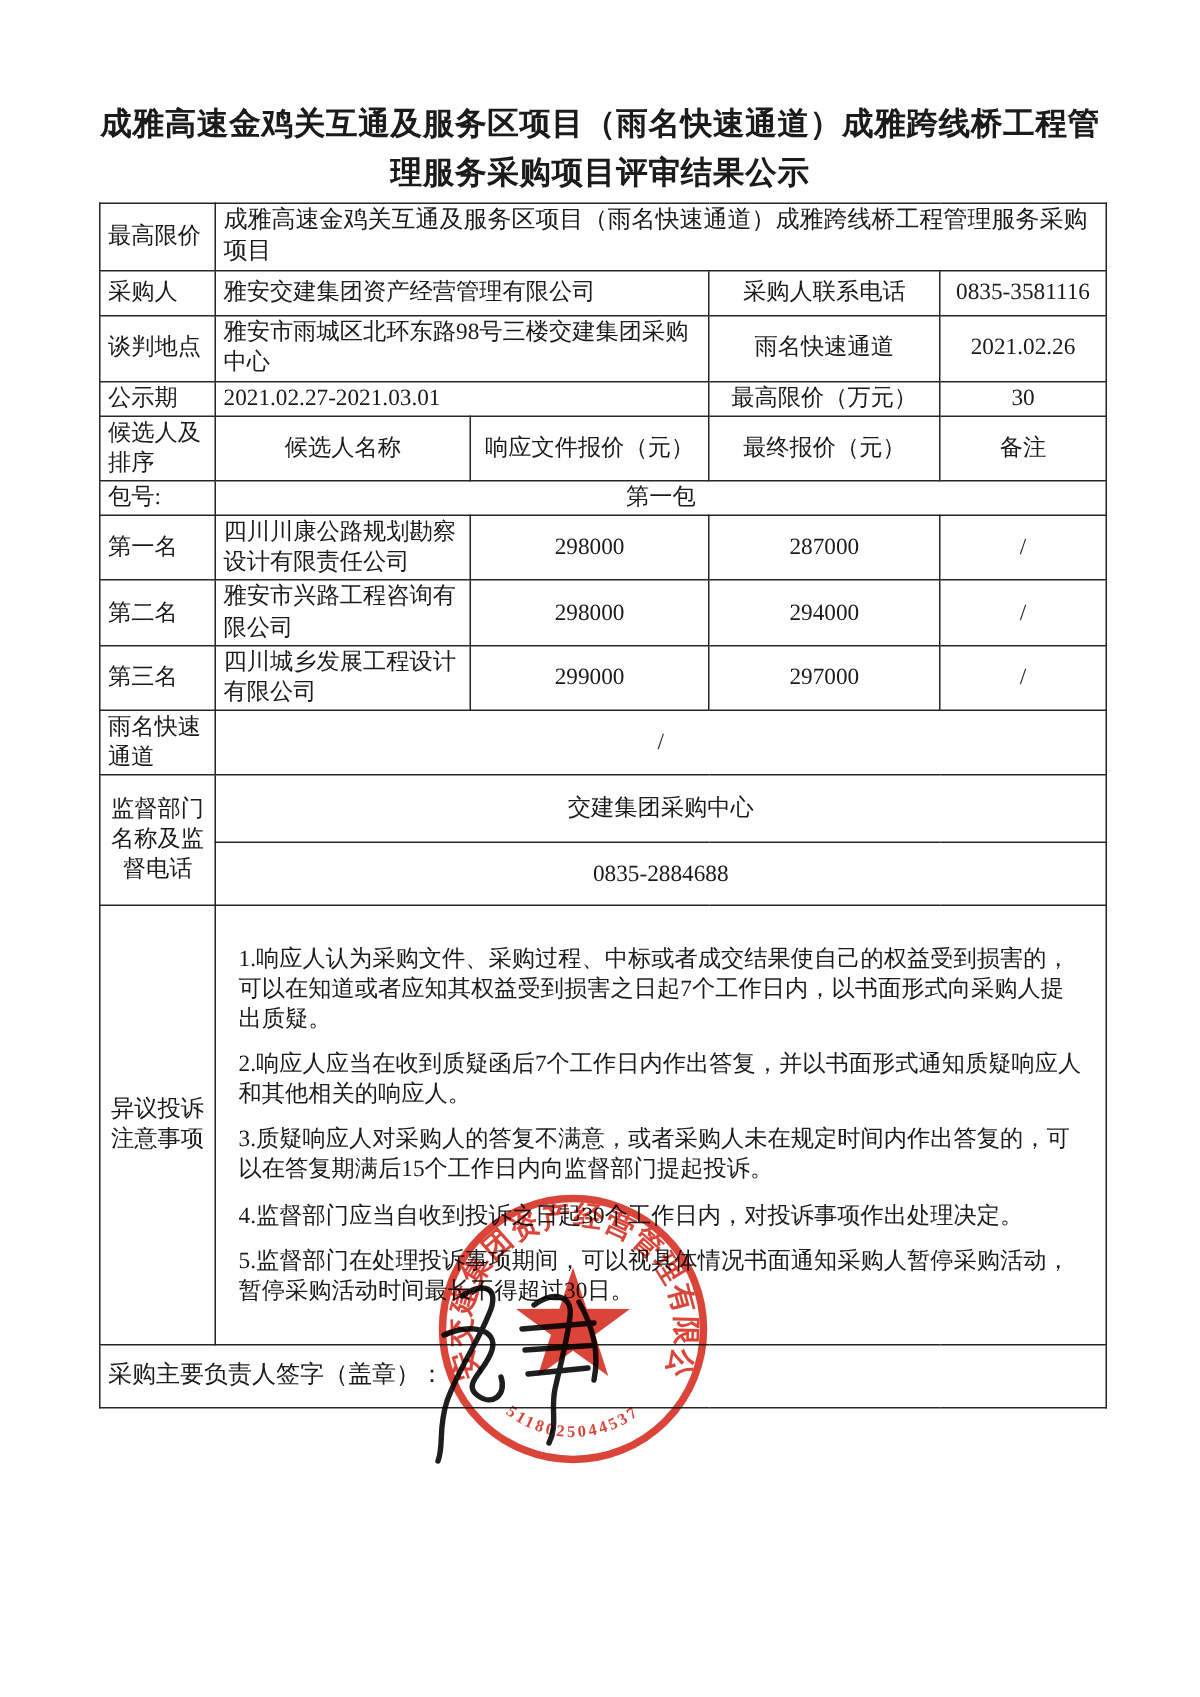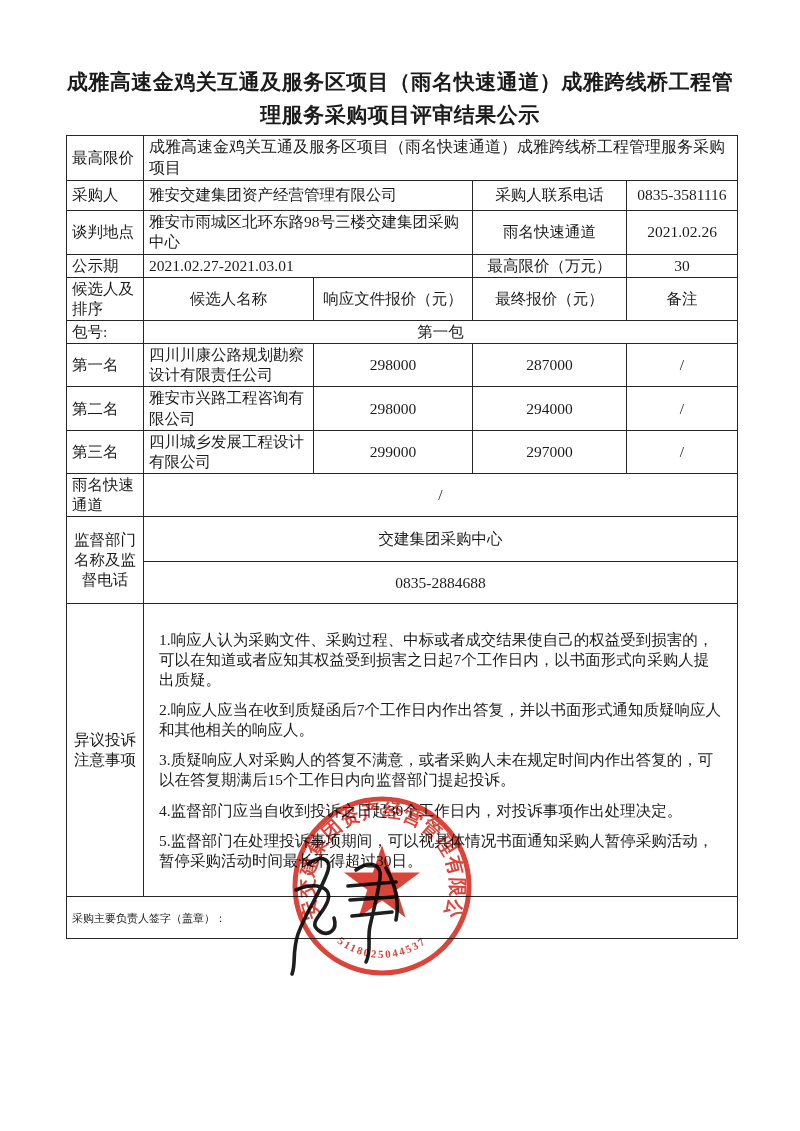--- a/index.html
+++ b/index.html
@@ -23,21 +23,21 @@
     padding:1px 5px;
     vertical-align:middle;
     overflow:hidden;
     line-height:1.3;
   }
   td.lbl{padding:1px 3px;}
   td.c{text-align:center;}
   td.wraplbl{text-align:center;line-height:1.45;}
   td.note-body{padding:4px 9px;line-height:1.56;font-size:15.5px;}
   .note-line{margin:10px;}
-  .sig-row td{padding-left:5px;font-size:11px;}
+  .sig-row td{padding-left:5px;font-size:16px;}
   
   .seal{position:absolute;left:286px;top:793px;width:192px;height:192px;mix-blend-mode:multiply;opacity:.93;}
   .signature{position:absolute;left:278px;top:842px;width:150px;height:140px;mix-blend-mode:multiply;}
 </style>
 </head>
 <body>
 
 <div class="page">
 
   <h1 class="title">成雅高速金鸡关互通及服务区项目（雨名快速通道）成雅跨线桥工程管理服务采购项目评审结果公示</h1>

